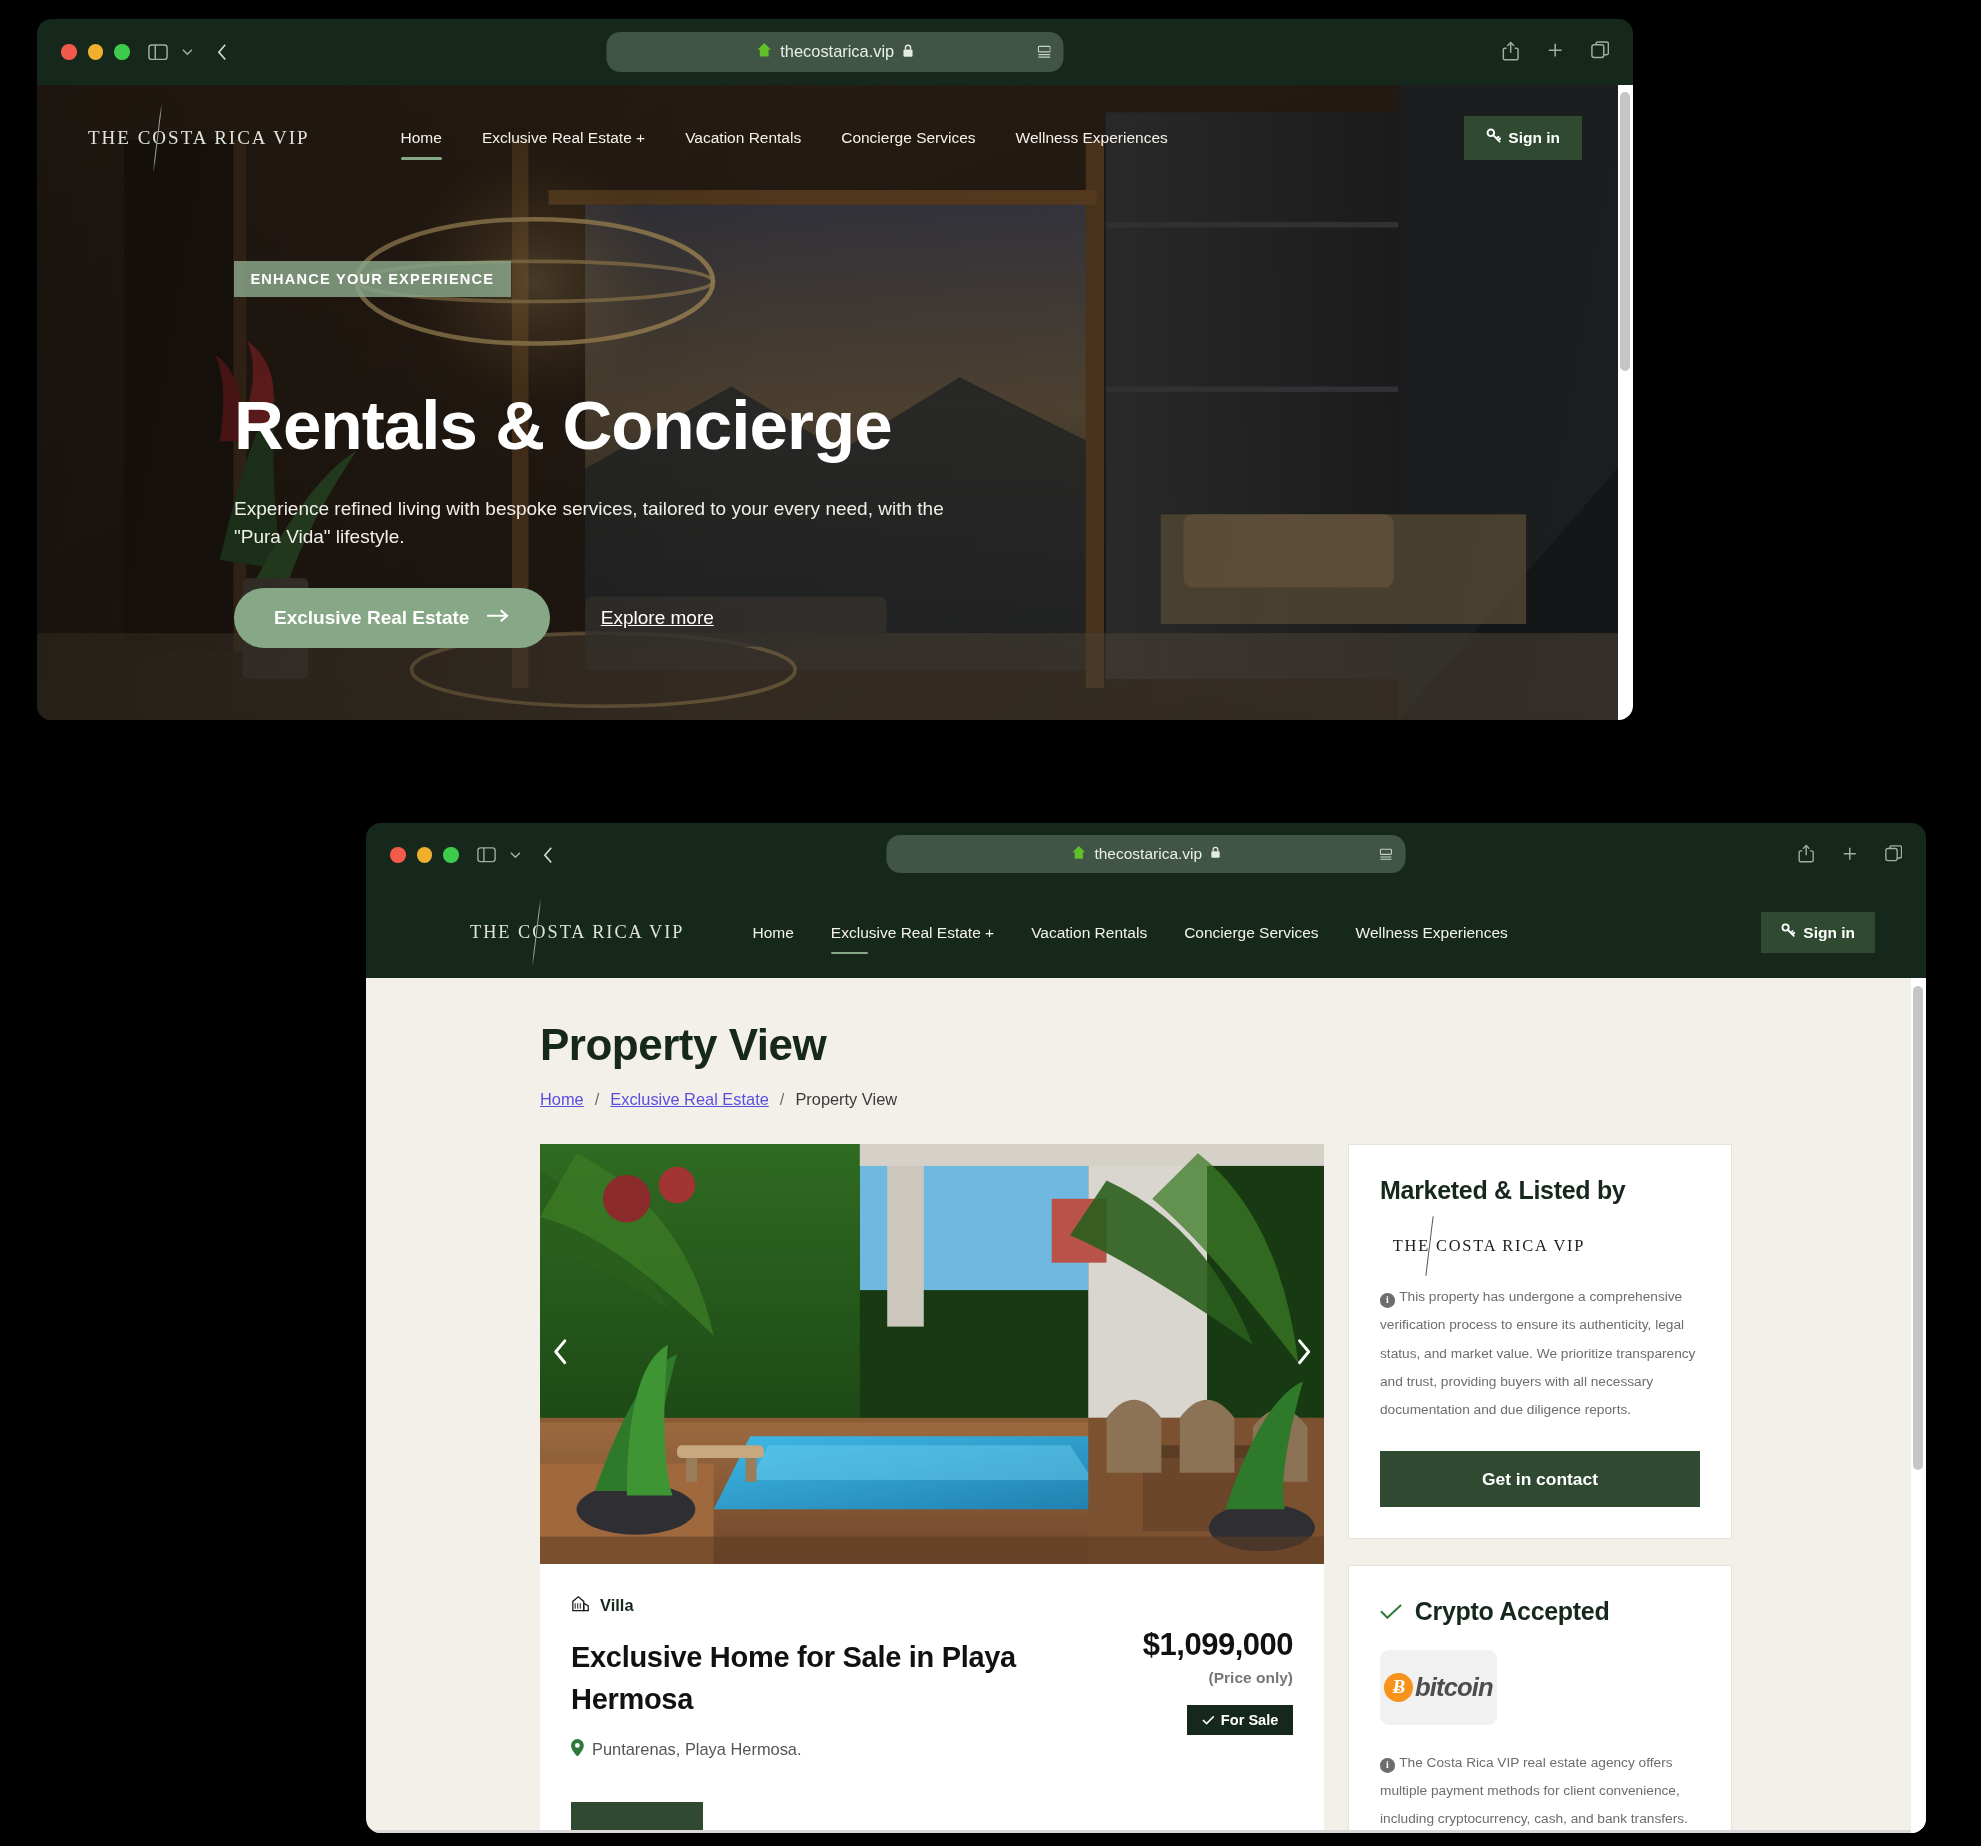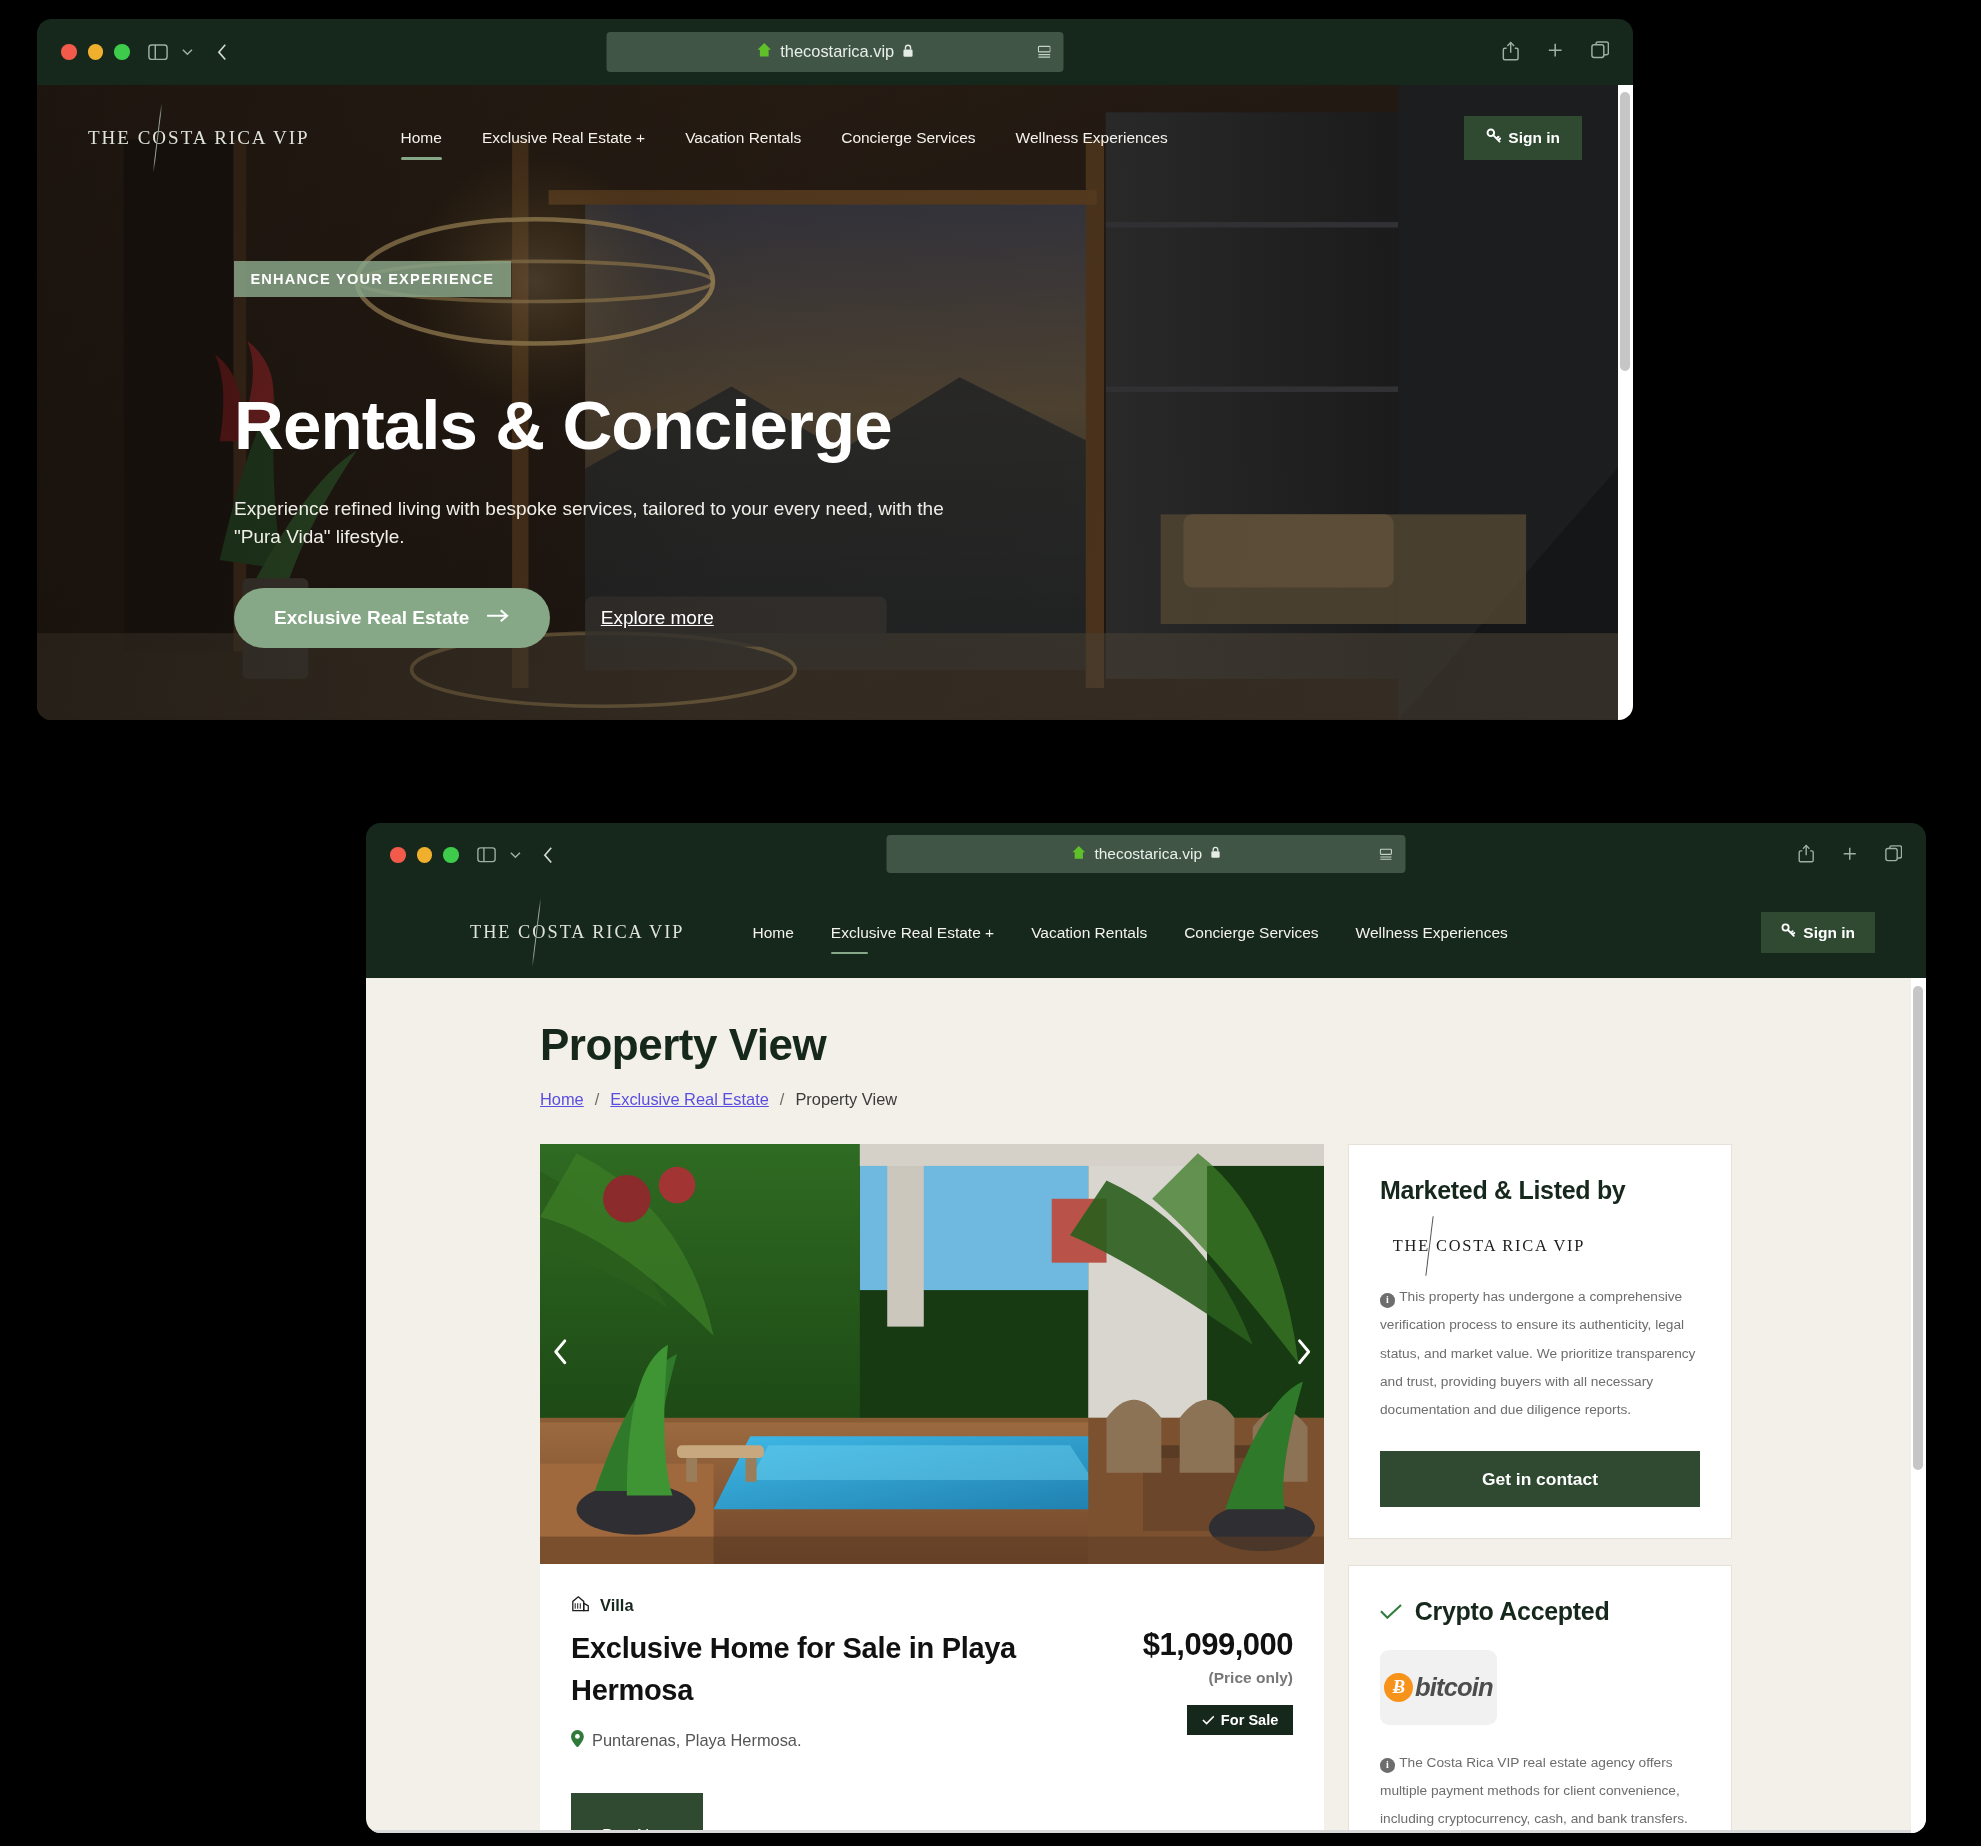--- a/index.html
+++ b/index.html
@@ -15,21 +15,21 @@
   .win { position: absolute; border-radius: 14.6px; overflow: hidden;
          box-shadow: 0 18.3px 55px rgba(0,0,0,.7); }
   .chrome { height: 66px; background: #16271c; display: flex; align-items: center;
             padding: 0 24px; position: relative; }
   .lights { display: flex; gap: 11px; align-items: center; }
   .light { width: 15.5px; height: 15.5px; border-radius: 50%; }
   .l-red { background: #f25a4b; } .l-yel { background: #f0b02e; } .l-grn { background: #3ecb4b; }
   .chrome-ico { color: #9db0a3; margin-left: 18.3px; display: flex; align-items: center; }
   .chrome-ico svg { display: block; }
   .urlbar { position: absolute; left: 50%; transform: translateX(-50%);
-            height: 40px; background: rgba(150,175,155,.34); border-radius: 4px;
+            height: 40px; background: rgba(150,175,155,.34); border-radius: 14px;
             display: flex; align-items: center; justify-content: center;
             color: #e8efe9; font-size: 16.4px; gap: 8.2px; }
   .urlbar .rdr { position: absolute; right: 12.8px; color: #c4d2c7; display:flex; }
   .chrome-right { margin-left: auto; display: flex; gap: 27.4px; align-items: center; color: #9db0a3; }
 
   
   .sitenav { display: flex; align-items: center; color: #f2f0ea;
              position: relative; z-index: 4; }
   .wordmark { position: relative; font-family: "Liberation Serif", serif;
               letter-spacing: 2px; color: #dfe3dc; white-space: nowrap; }
@@ -93,21 +93,21 @@
 
   .carousel { position: relative; height: 420px; background: #2d4a2b; overflow: hidden; }
   .carousel .arr { position: absolute; top: 50%; transform: translateY(-50%);
       color: #fff; font-size: 27.4px; cursor: pointer; z-index: 5; line-height: 1;
       text-shadow: 0 0.9px 4.6px rgba(0,0,0,.6); }
   .carousel .arr.l { left: 12.8px; } .carousel .arr.r { right: 12.8px; }
 
   .infocard { background: #fff; padding: 31px 31px 42px 31px; }
   .inforow { display: flex; justify-content: space-between; align-items: flex-start; }
   .kind { display: flex; align-items: center; gap: 9.1px; font-size: 16.4px;
-          font-weight: 700; color: #16271c; margin-bottom: 11px; }
+          font-weight: 700; color: #16271c; margin-bottom: 20px; }
   .prop-title { font-size: 29px; font-weight: 700; color: #111; line-height: 1.45;
                 max-width: 530px; letter-spacing: -0.3px; }
   .loc { display: flex; align-items: center; gap: 8.2px; font-size: 16.4px;
          color: #555; margin-top: 18.3px; }
   .price { font-size: 31px; font-weight: 700; color: #111; text-align: right; letter-spacing: -0.5px; margin-top: 32px; }
   .price-note { font-size: 15.5px; color: #777; text-align: right; margin-top: 5.5px; font-weight: bold; }
   .badge { display: inline-flex; align-items: center; gap: 6.4px; background: #16271c;
            color: #fff; font-size: 14.6px; padding: 7.3px 14.6px; margin-top: 18.3px; font-weight: 600; }
   .badge-wrap { text-align: right; }
   .btn-dark { background: #2f4a31; color: #fff; padding: 32px 31px; font-size: 17.4px;

